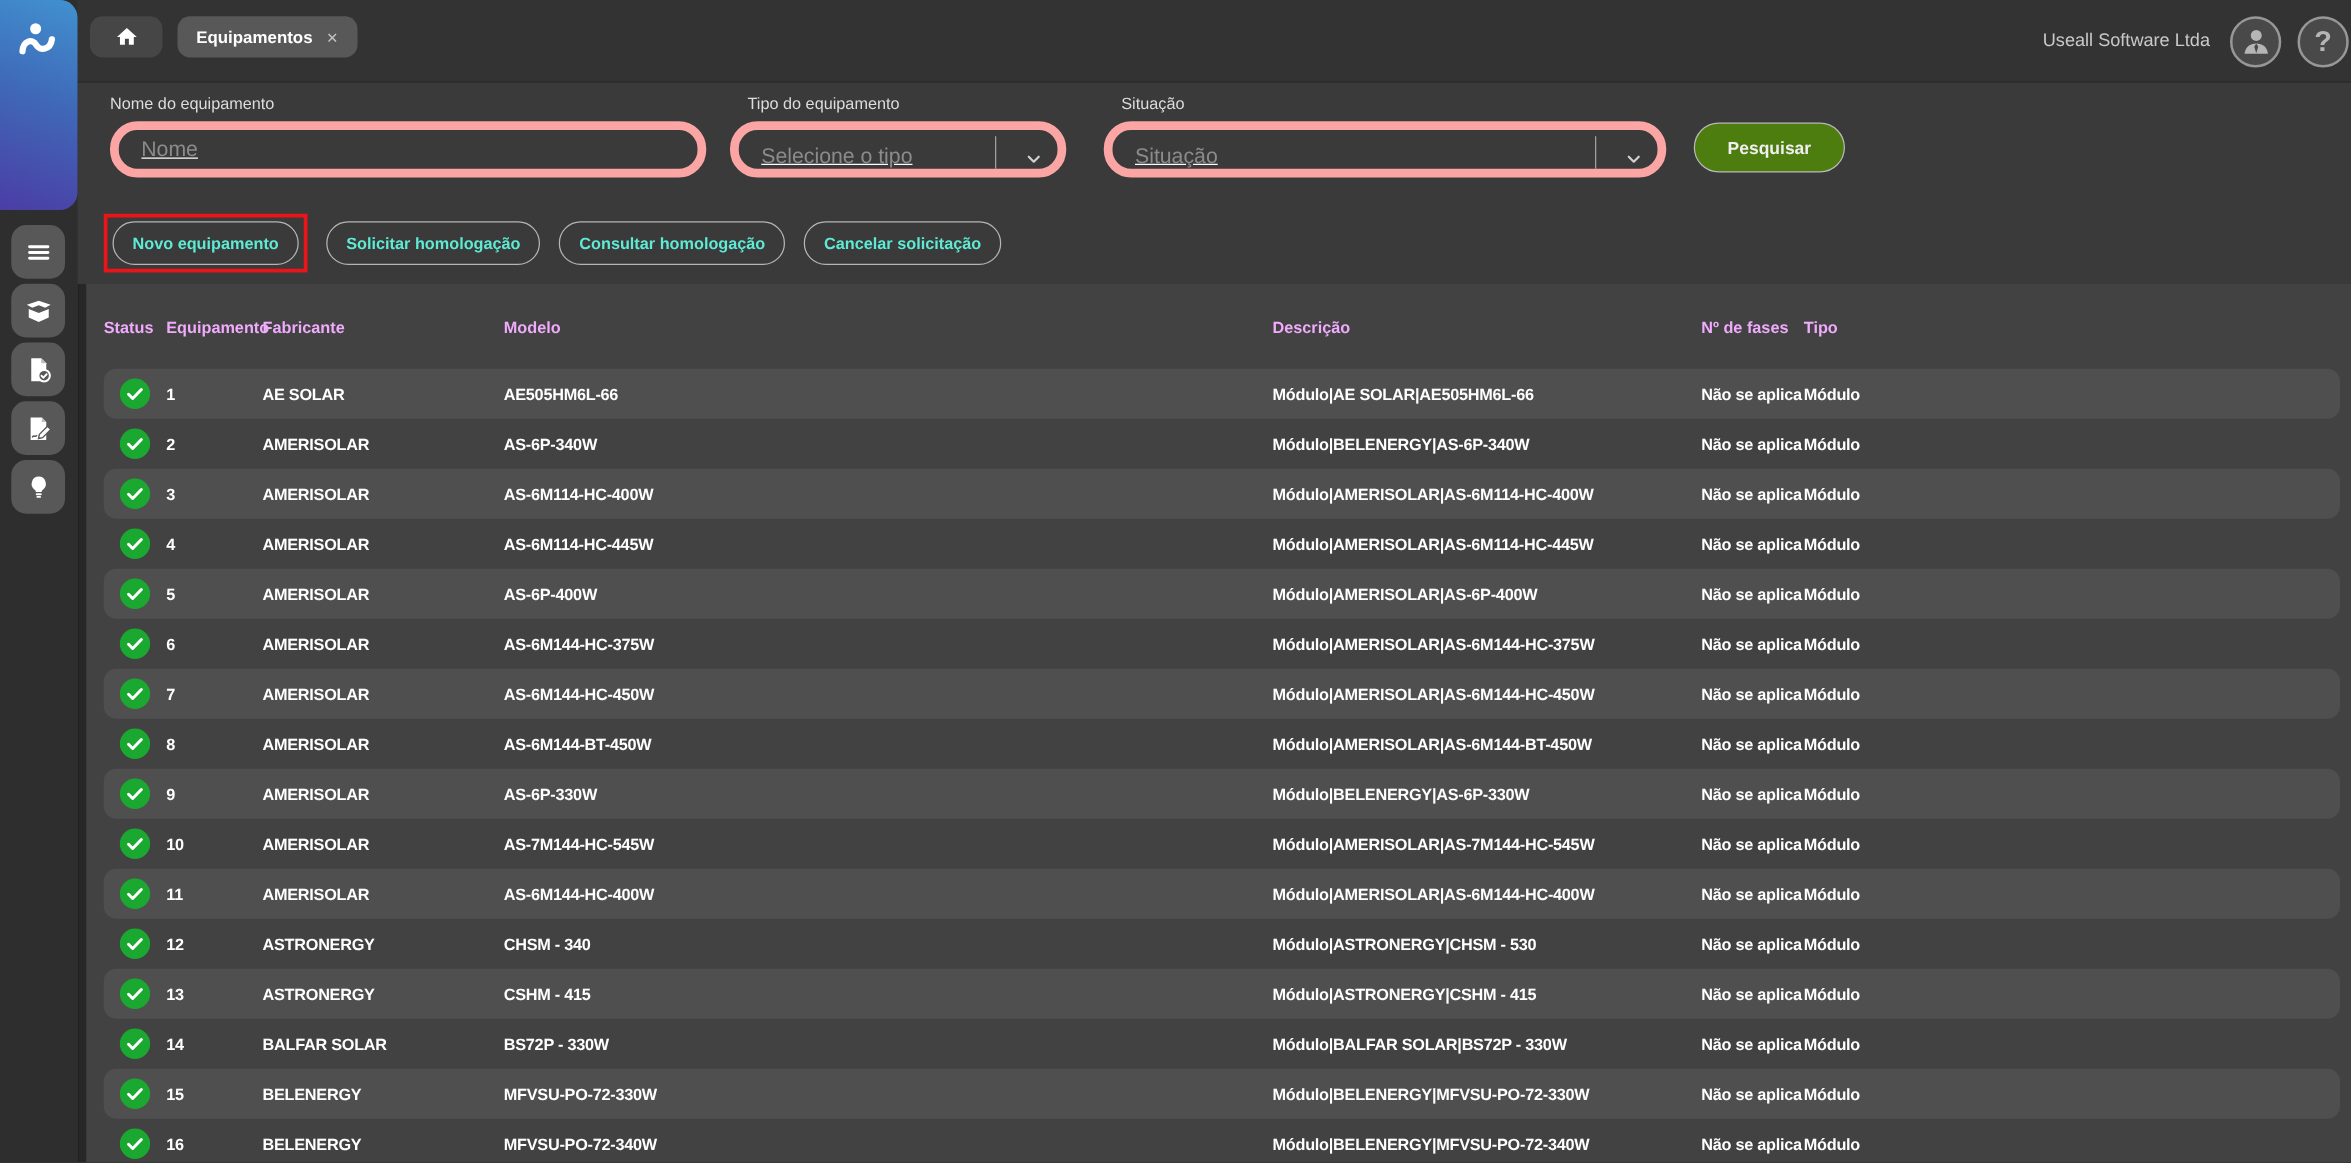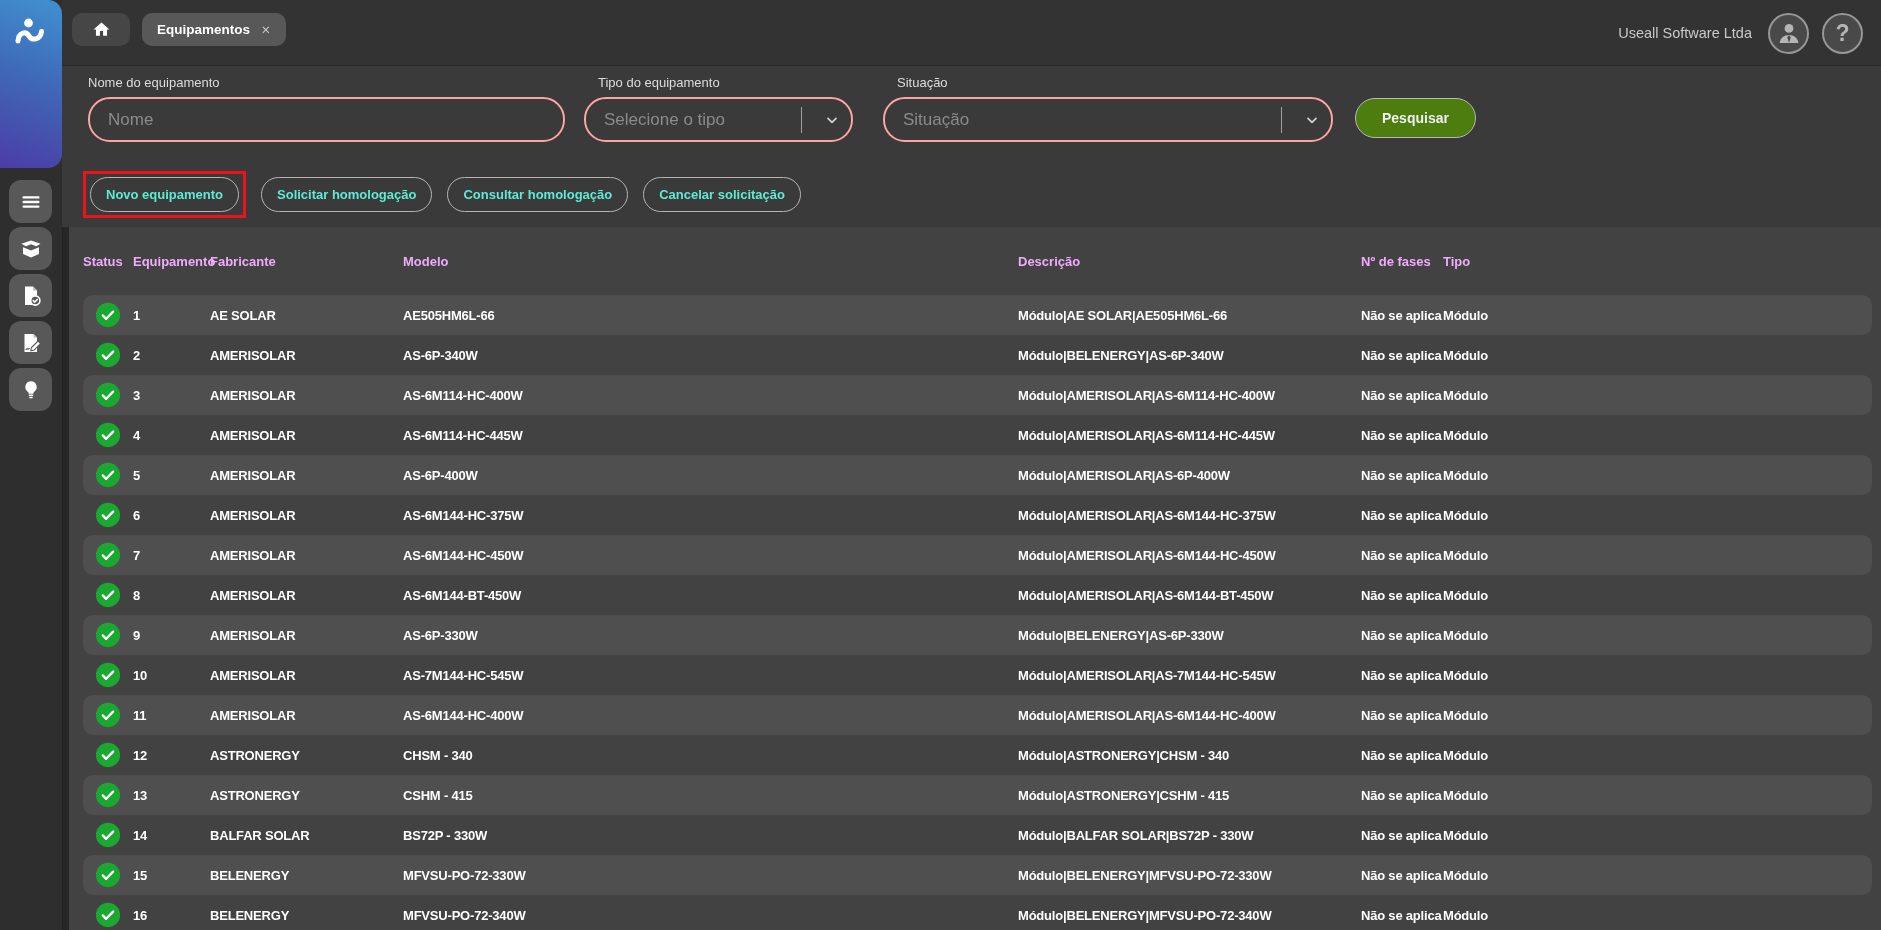--- a/index.html
+++ b/index.html
@@ -26,36 +26,36 @@
   
   .topbar { position:relative; height:66px; background:#333333;
     border-bottom:1px solid #2a2a2a; }
   .home-btn { position:absolute; left:10px; top:13px; width:58px; height:33px;
     background:#464646; border-radius:10px; display:flex; align-items:center;
     justify-content:center; cursor:pointer; }
   .tab { position:absolute; left:80px; top:13px; height:33px; background:#585858;
     border-radius:10px; padding:0 15px; display:flex; align-items:center; gap:11px;
     color:#ffffff; font-size:13.5px; font-weight:bold; cursor:pointer; }
   .tab-close { color:#c4c4c4; font-size:11.5px; font-weight:normal; cursor:pointer; }
-  .topbar-right { position:absolute; right:18px; top:0; height:66px; display:flex;
+  .topbar-right { position:absolute; right:2px; top:0; height:66px; display:flex;
     align-items:center; gap:13px; }
   .company { color:#c9c9c9; font-size:14.5px; margin-right:3px; }
   .circle-btn { width:41px; height:41px; border-radius:50%; background:#494949;
     border:2px solid #979797; display:flex; align-items:center; justify-content:center;
     cursor:pointer; overflow:hidden; }
   .help-glyph { color:#b5b5b5; font-size:23px; font-weight:bold; line-height:1; }
 
   
   .filters { position:relative; height:95px; }
   .f-label { position:absolute; top:9px; color:#dcdcdc; font-size:13px; }
-  .f-field { position:absolute; top:31px; height:45px; border:2px solid #fca5a5;
+  .f-field { position:absolute; top:31px; height:45px; border:7px solid #fca5a5;
     border-radius:22px; background:transparent; color:#fff; font-size:17px;
-    padding:0 18px; font-family:"Liberation Sans", sans-serif; }
+    padding:0 18px; font-family:"Liberation Sans", sans-serif;text-decoration:underline; }
   .f-field::placeholder { color:#8b8b8b; }
-  .combo { display:flex; align-items:center; cursor:pointer; padding-right:0; }
+  .combo { display:flex; align-items:flex-end; cursor:pointer; padding-right:0; }
   .combo .ph { color:#8b8b8b; flex:1; }
   .combo .sep { width:1px; height:26px; background:#a0a0a0; margin-right:11px; }
   .combo .chev { width:38px; display:flex; align-items:center; justify-content:center; }
   .search-btn { position:absolute; top:32px; height:40px; padding:0 26px;
     border:1px solid #b9b9b9; border-radius:20px; background:#4d7c0f; color:#f0f0f0;
     font-size:14px; font-weight:bold; cursor:pointer;
     font-family:"Liberation Sans", sans-serif; }
 
   
   .actions { position:relative; height:66px; display:flex; align-items:center;
@@ -360,21 +360,21 @@
         <div class="tgrid trow">
     <span class="cell-status">
       <svg width="26" height="26" viewBox="0 0 24 24">
         <circle cx="12" cy="12" r="11.2" fill="#1aa830"></circle>
         <path d="M7.2 12.4l3.1 3.1 6.4-6.6" stroke="#ffffff" stroke-width="2.2" fill="none" stroke-linecap="round" stroke-linejoin="round"></path>
       </svg>
     </span>
     <span>12</span>
     <span>ASTRONERGY</span>
     <span>CHSM - 340</span>
-    <span>Módulo|ASTRONERGY|CHSM - 340</span>
+    <span>Módulo|ASTRONERGY|CHSM - 530</span>
     <span>Não se aplica</span>
     <span>Módulo</span>
   </div>
         <div class="tgrid trow odd">
     <span class="cell-status">
       <svg width="26" height="26" viewBox="0 0 24 24">
         <circle cx="12" cy="12" r="11.2" fill="#1aa830"></circle>
         <path d="M7.2 12.4l3.1 3.1 6.4-6.6" stroke="#ffffff" stroke-width="2.2" fill="none" stroke-linecap="round" stroke-linejoin="round"></path>
       </svg>
     </span>

